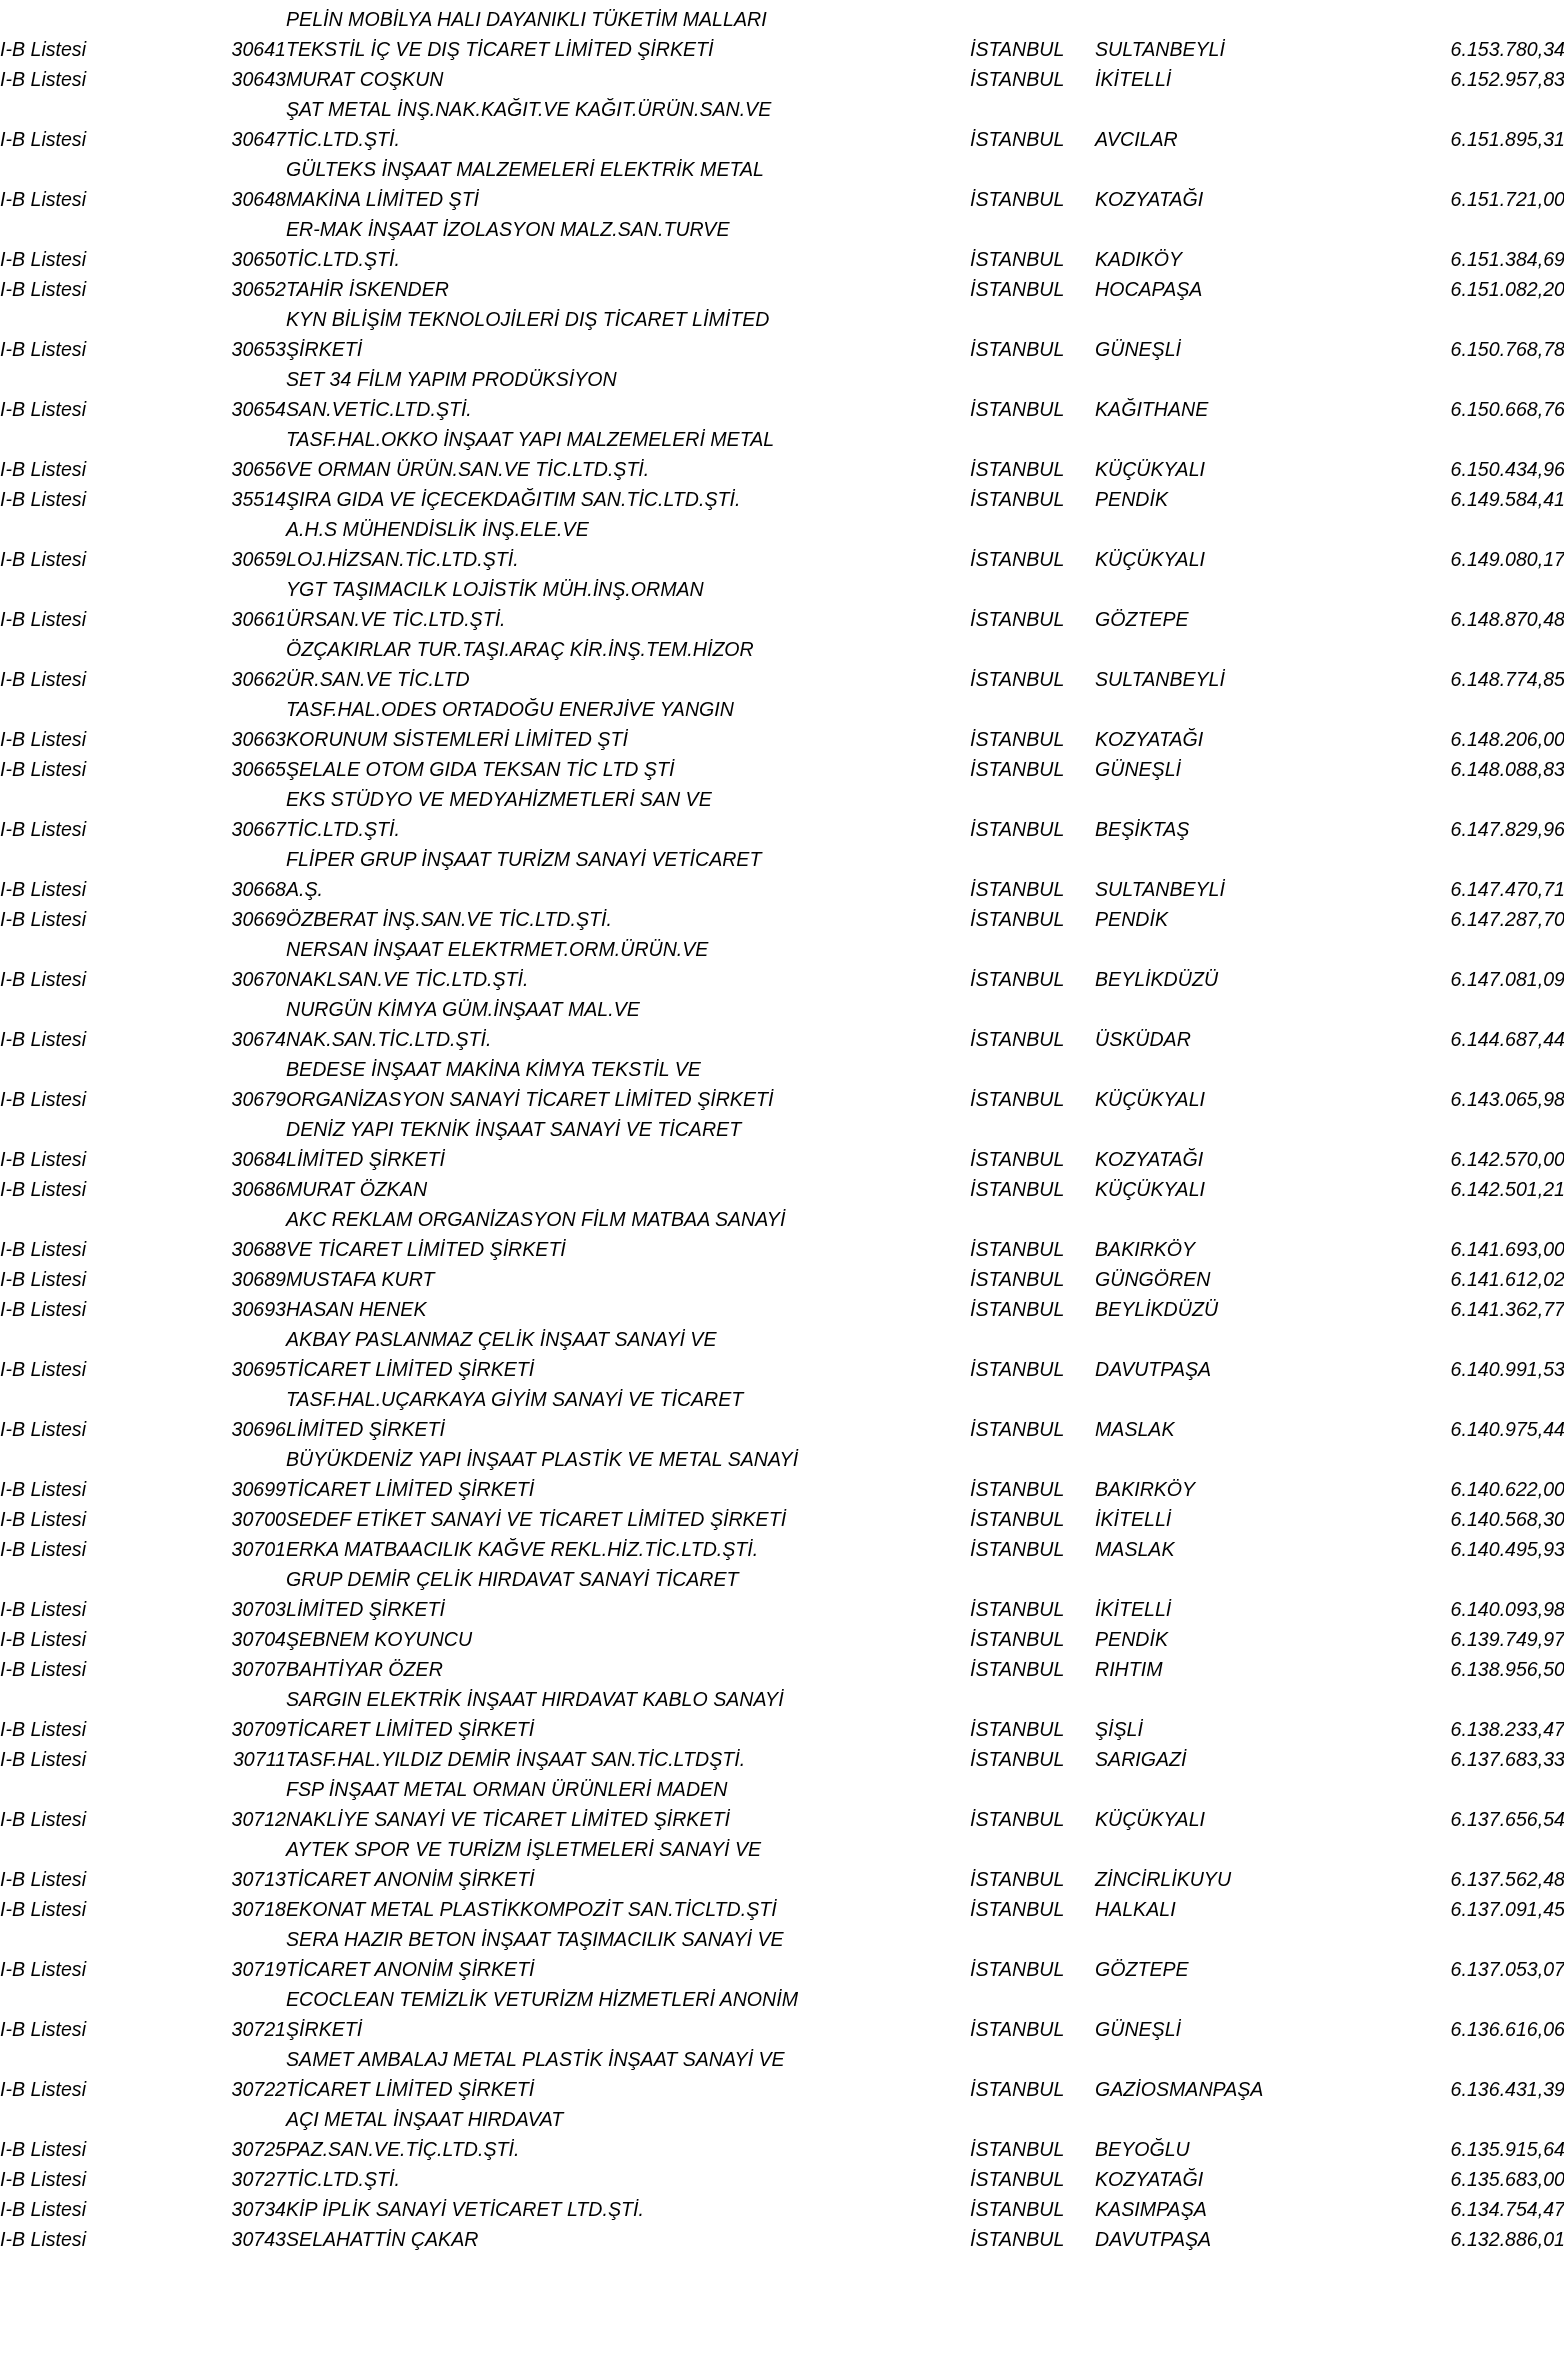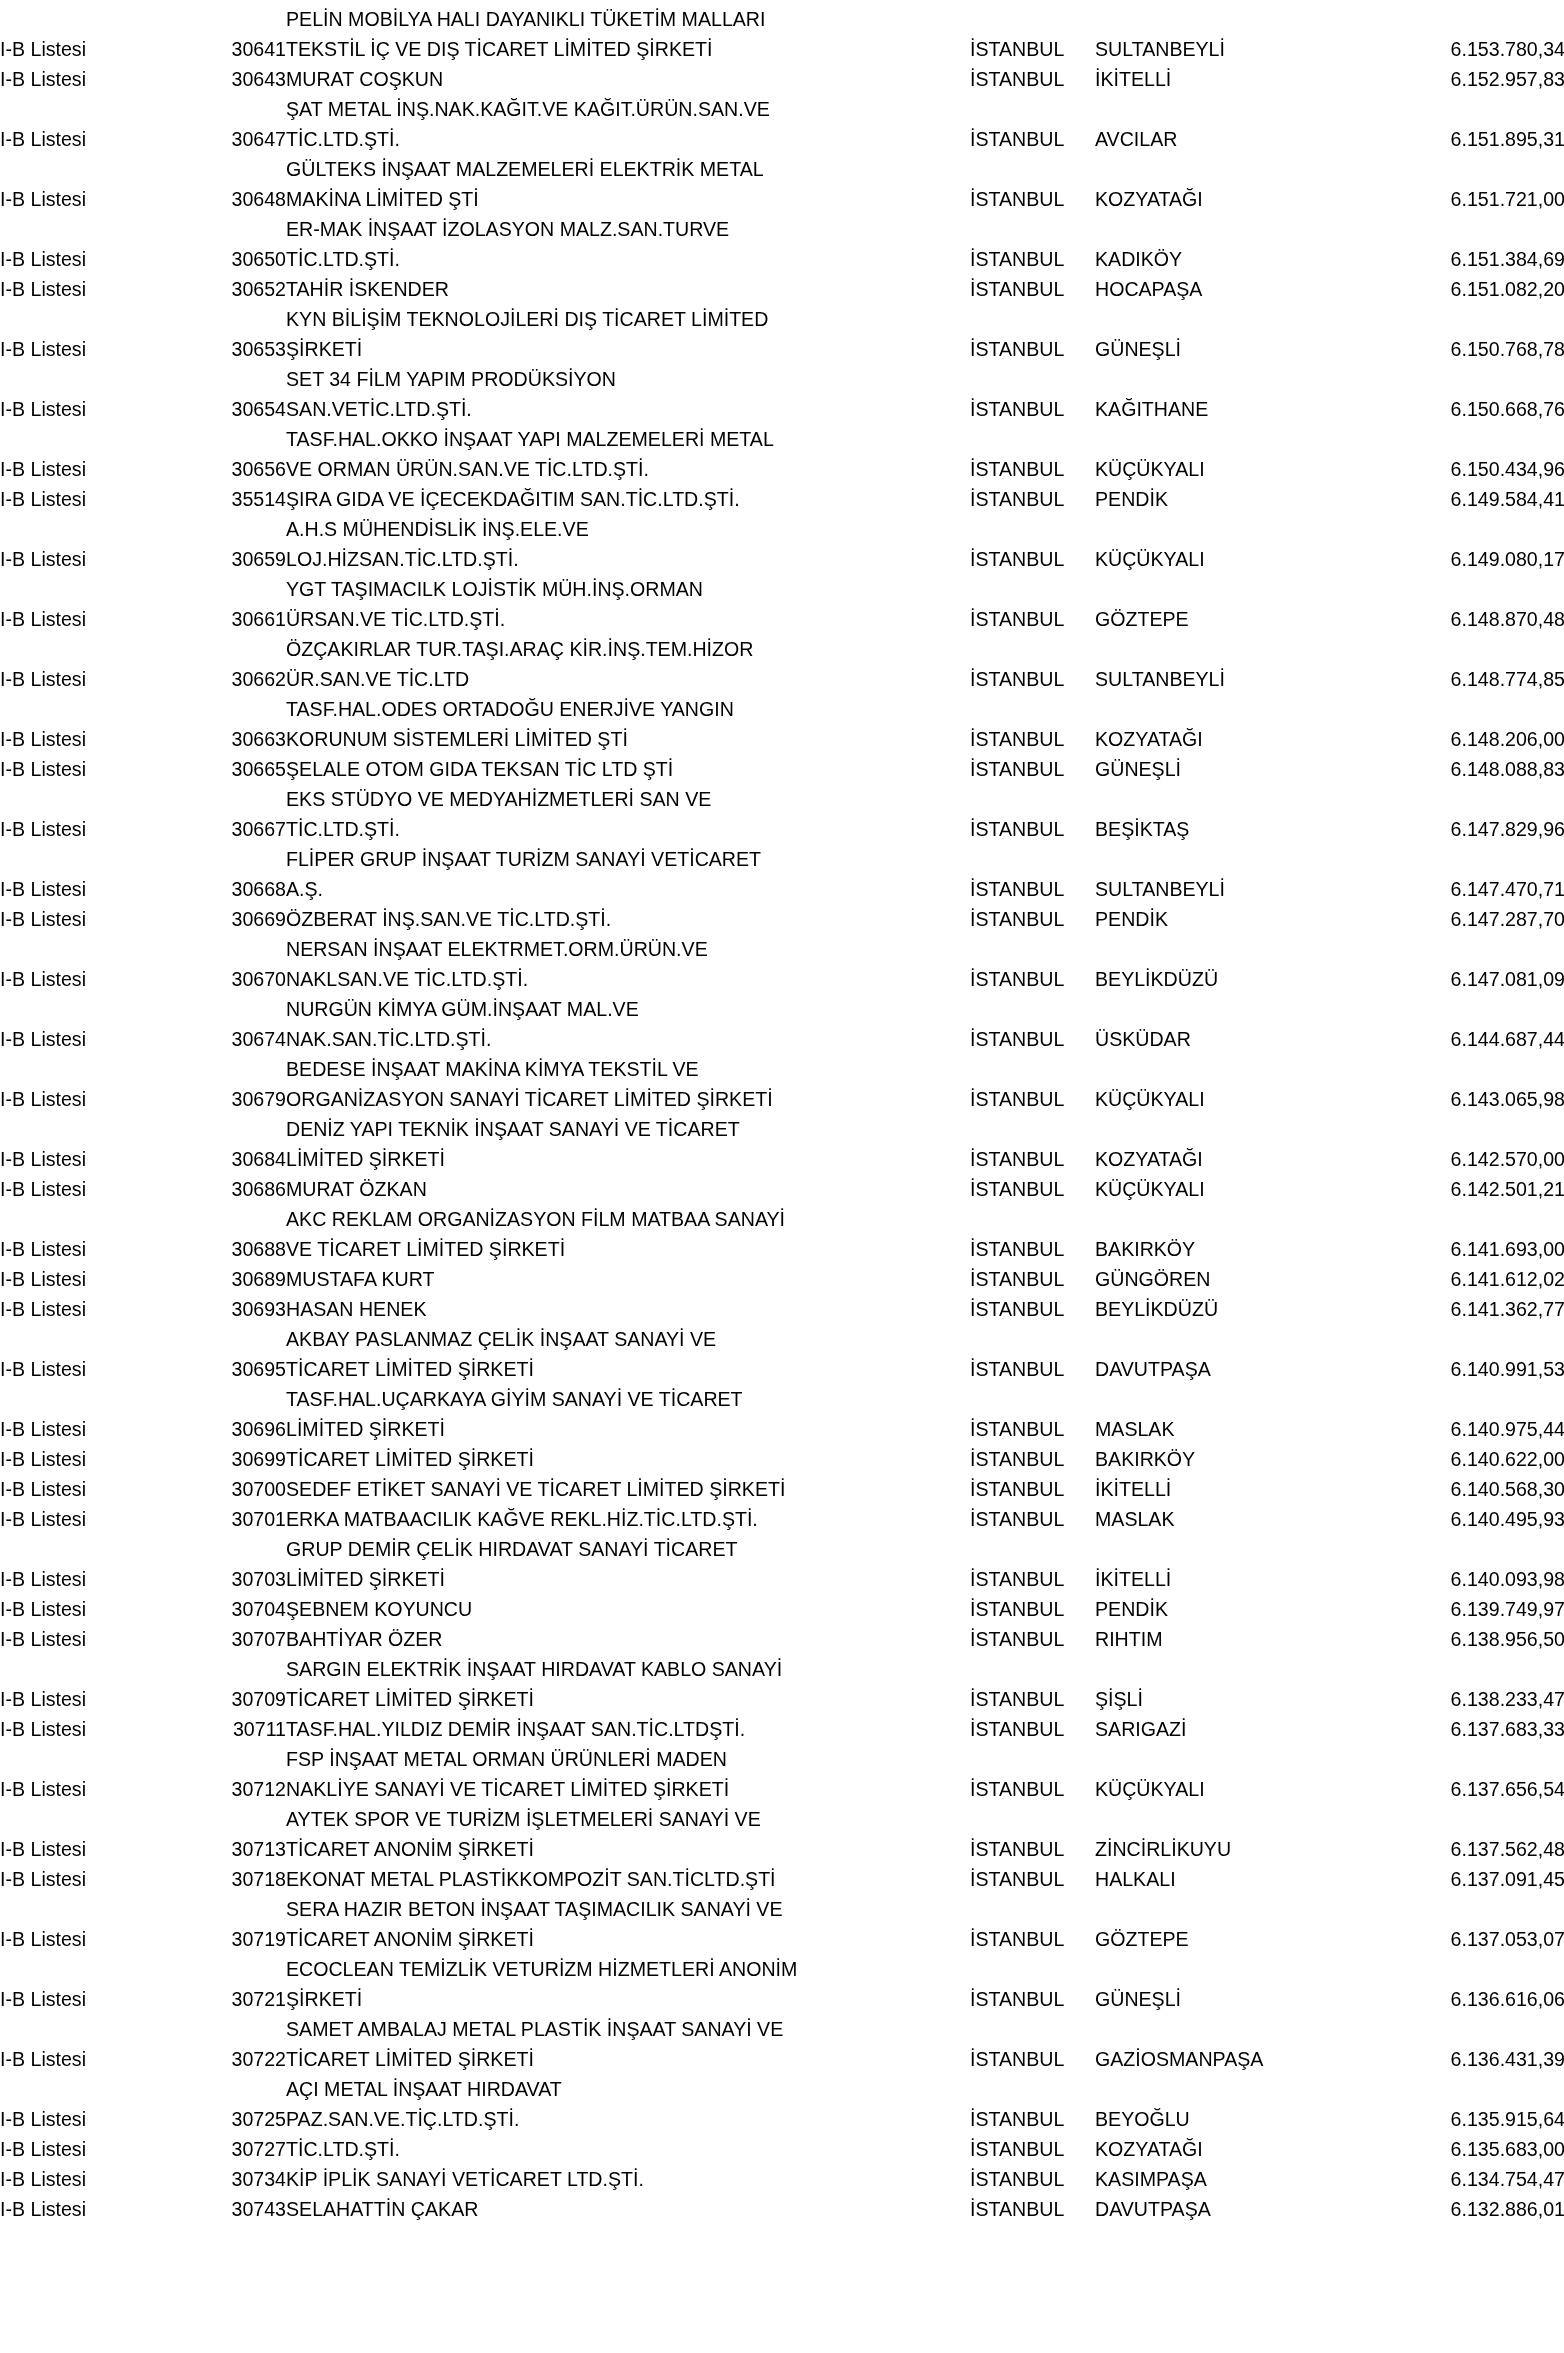--- a/index.html
+++ b/index.html
@@ -12,20 +12,21 @@
     font-family: "Liberation Sans", sans-serif;
     color: #000000;
   }
   #page {
     width: 1503px;
     min-height: 2354px;
     position: relative;
     background: #ffffff;
     box-sizing: border-box;
     padding: 0;
+    font-style: italic;
   }
   table.ledger {
     border-collapse: collapse;
     width: 1565px;
     table-layout: fixed;
     font-size: 19.6px;
     line-height: 1.0;
   }
   table.ledger td {
     padding: 0;
@@ -462,20 +463,28 @@
           <td class="blank-cell"></td>
         </tr>
         <tr class="r-row">
           <td class="cell-list">I-B Listesi</td>
           <td class="cell-seq">30696</td>
           <td class="cell-name">LİMİTED ŞİRKETİ</td>
           <td class="cell-city">İSTANBUL</td>
           <td class="cell-dist">MASLAK</td>
           <td class="cell-amt">6.140.975,44</td>
         </tr>
+        <tr class="r-cont">
+          <td class="blank-cell"></td>
+          <td class="blank-cell"></td>
+          <td class="cell-cont">BÜYÜKDENİZ YAPI İNŞAAT PLASTİK VE METAL SANAYİ</td>
+          <td class="blank-cell"></td>
+          <td class="blank-cell"></td>
+          <td class="blank-cell"></td>
+        </tr>
         <tr class="r-row">
           <td class="cell-list">I-B Listesi</td>
           <td class="cell-seq">30699</td>
           <td class="cell-name">TİCARET LİMİTED ŞİRKETİ</td>
           <td class="cell-city">İSTANBUL</td>
           <td class="cell-dist">BAKIRKÖY</td>
           <td class="cell-amt">6.140.622,00</td>
         </tr>
         <tr class="r-row">
           <td class="cell-list">I-B Listesi</td>

